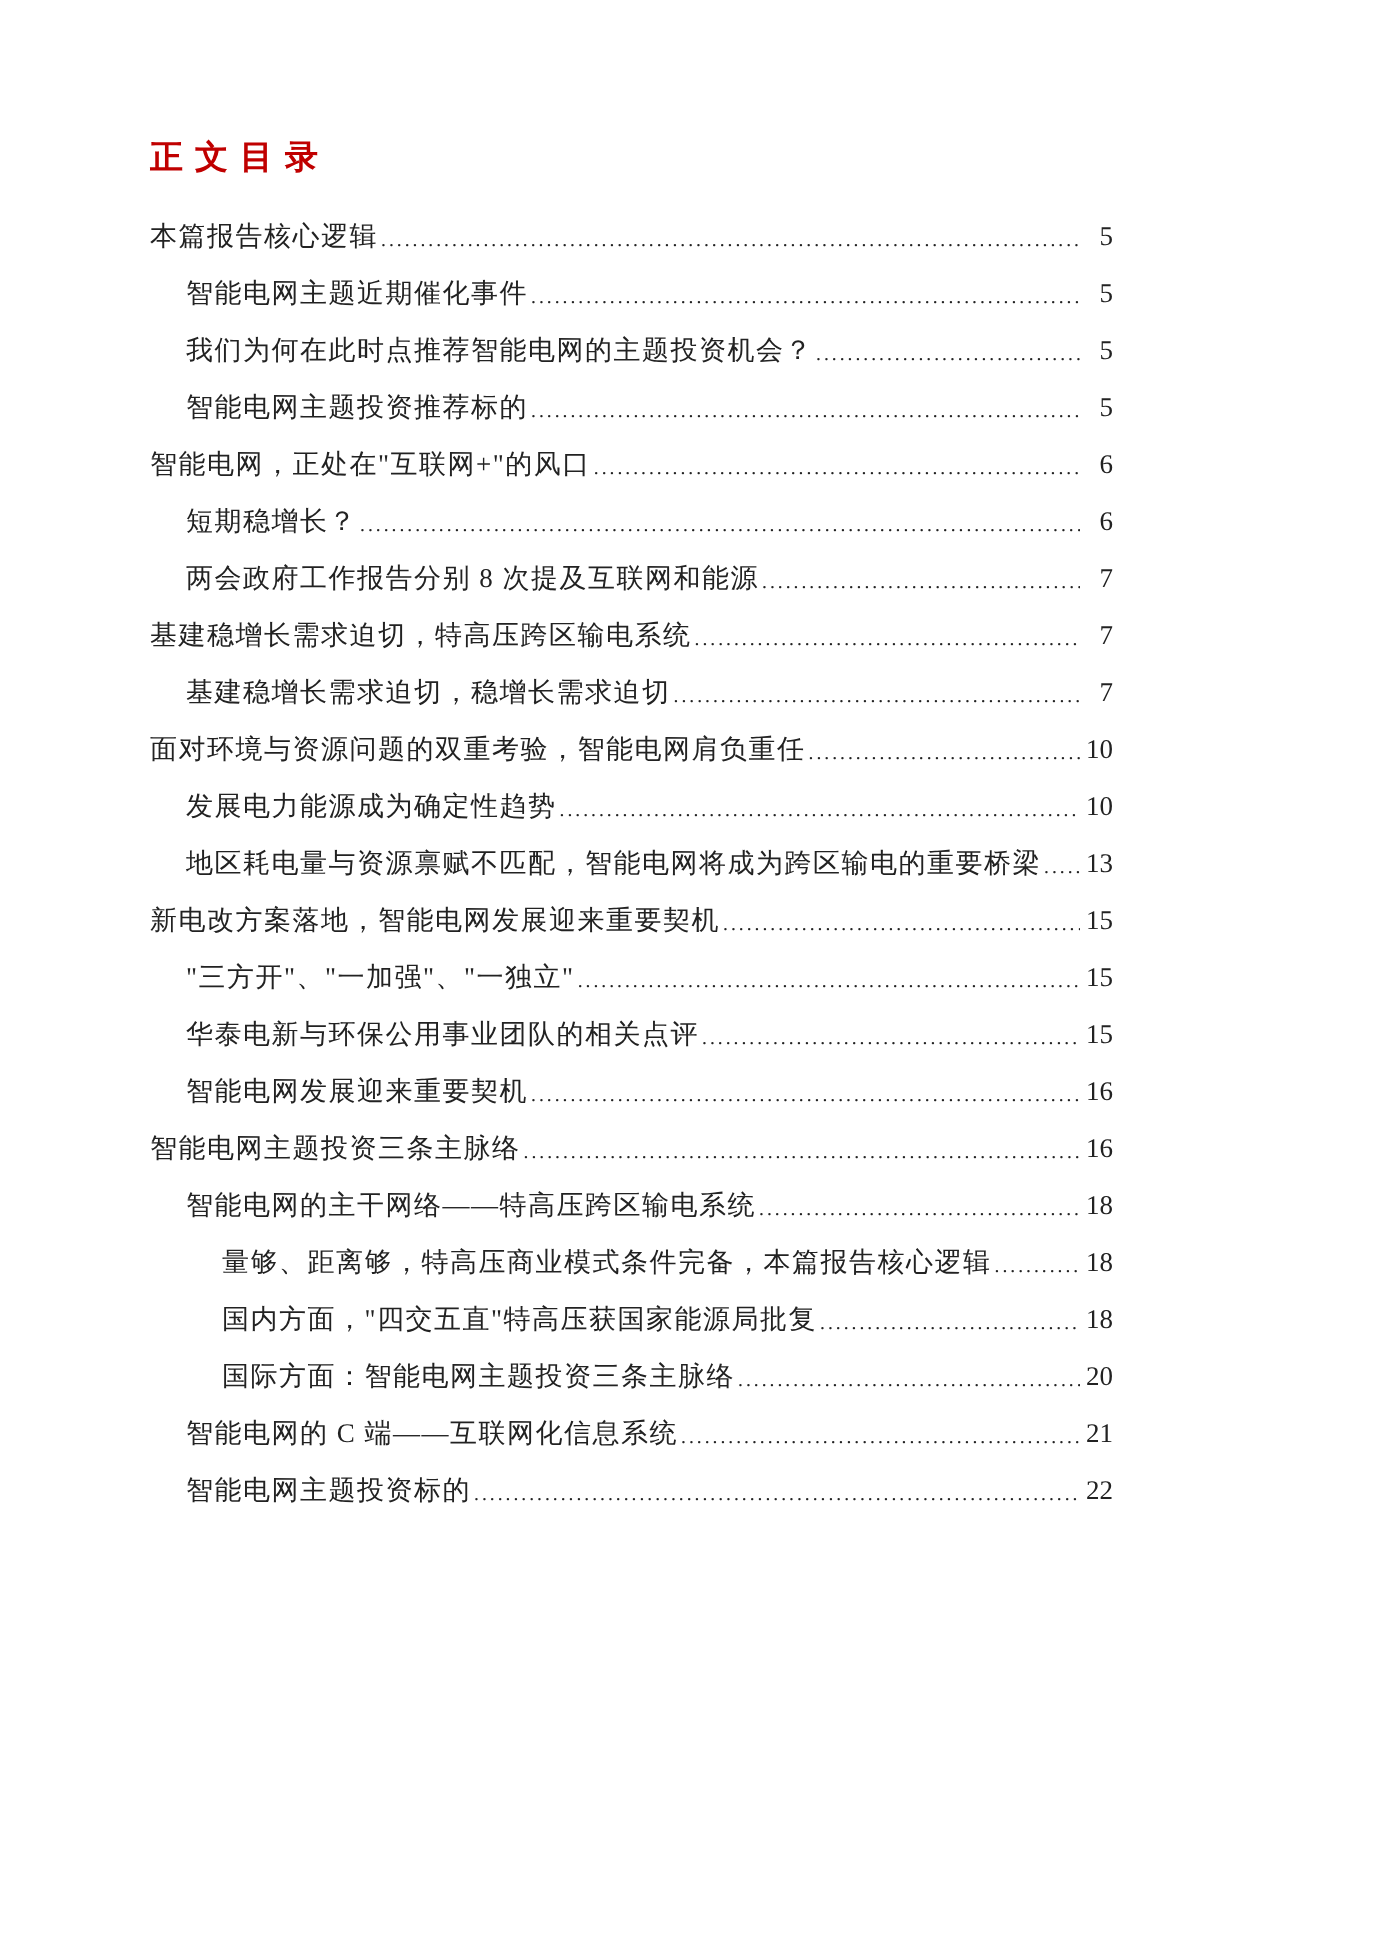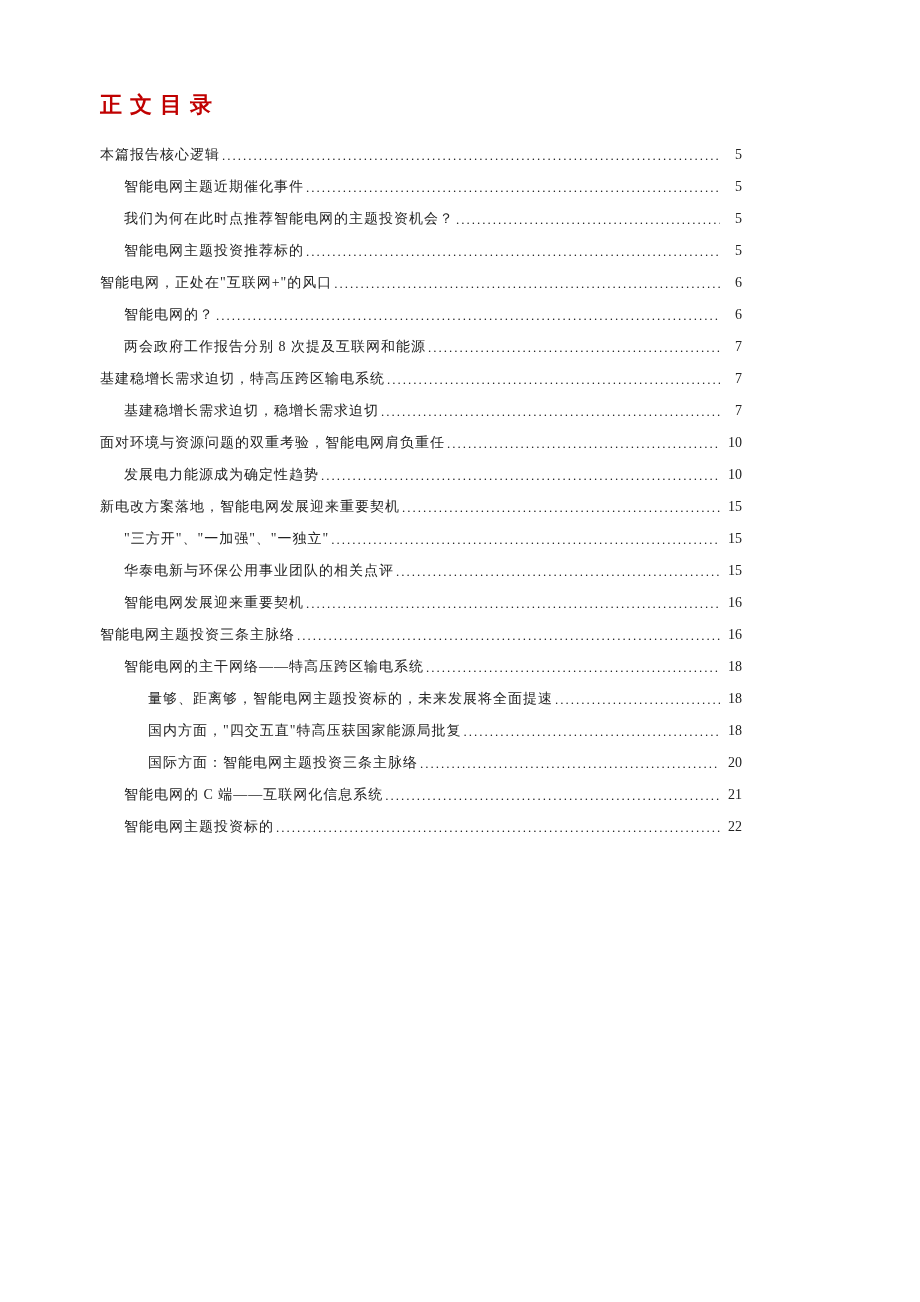--- a/index.html
+++ b/index.html
@@ -17,26 +17,27 @@
   .title {
     color: #c00000;
     font-family: "SimHei", "Heiti SC", sans-serif;
     font-weight: bold;
     font-size: 22px;
     letter-spacing: 8px;
     margin-bottom: 28px;
   }
   .toc-item {
     display: flex;
-    align-items: center;
-    font-size: 14px;
+    align-items: flex-end;
+    font-size: 18px;
     color: #222;
     line-height: 1.0;
     margin-bottom: 18px;
     white-space: nowrap;
+    margin-top: 20px;
   }
   .toc-item.level-0 { padding-left: 0; }
   .toc-item.level-1 { padding-left: 24px; }
   .toc-item.level-2 { padding-left: 48px; }
   .toc-label {
     flex: 0 0 auto;
     letter-spacing: 1px;
   }
   .toc-dots {
     flex: 1 1 auto;
@@ -85,21 +86,21 @@
         <span class="toc-label">智能电网主题投资推荐标的</span>
         <span class="toc-dots"></span>
         <span class="toc-page">5</span>
       </div>
       <div class="toc-item level-0">
         <span class="toc-label">智能电网，正处在"互联网+"的风口</span>
         <span class="toc-dots"></span>
         <span class="toc-page">6</span>
       </div>
       <div class="toc-item level-1">
-        <span class="toc-label">智能电网的？</span>
+        <span class="toc-label">短期稳增长？</span>
         <span class="toc-dots"></span>
         <span class="toc-page">6</span>
       </div>
       <div class="toc-item level-1">
         <span class="toc-label">两会政府工作报告分别 8 次提及互联网和能源</span>
         <span class="toc-dots"></span>
         <span class="toc-page">7</span>
       </div>
       <div class="toc-item level-0">
         <span class="toc-label">基建稳增长需求迫切，特高压跨区输电系统</span>
@@ -113,20 +114,25 @@
       </div>
       <div class="toc-item level-0">
         <span class="toc-label">面对环境与资源问题的双重考验，智能电网肩负重任</span>
         <span class="toc-dots"></span>
         <span class="toc-page">10</span>
       </div>
       <div class="toc-item level-1">
         <span class="toc-label">发展电力能源成为确定性趋势</span>
         <span class="toc-dots"></span>
         <span class="toc-page">10</span>
+      </div>
+      <div class="toc-item level-1">
+        <span class="toc-label">地区耗电量与资源禀赋不匹配，智能电网将成为跨区输电的重要桥梁</span>
+        <span class="toc-dots"></span>
+        <span class="toc-page">13</span>
       </div>
       <div class="toc-item level-0">
         <span class="toc-label">新电改方案落地，智能电网发展迎来重要契机</span>
         <span class="toc-dots"></span>
         <span class="toc-page">15</span>
       </div>
       <div class="toc-item level-1">
         <span class="toc-label">"三方开"、"一加强"、"一独立"</span>
         <span class="toc-dots"></span>
         <span class="toc-page">15</span>
@@ -145,21 +151,21 @@
         <span class="toc-label">智能电网主题投资三条主脉络</span>
         <span class="toc-dots"></span>
         <span class="toc-page">16</span>
       </div>
       <div class="toc-item level-1">
         <span class="toc-label">智能电网的主干网络——特高压跨区输电系统</span>
         <span class="toc-dots"></span>
         <span class="toc-page">18</span>
       </div>
       <div class="toc-item level-2">
-        <span class="toc-label">量够、距离够，智能电网主题投资标的，未来发展将全面提速</span>
+        <span class="toc-label">量够、距离够，特高压商业模式条件完备，本篇报告核心逻辑</span>
         <span class="toc-dots"></span>
         <span class="toc-page">18</span>
       </div>
       <div class="toc-item level-2">
         <span class="toc-label">国内方面，"四交五直"特高压获国家能源局批复</span>
         <span class="toc-dots"></span>
         <span class="toc-page">18</span>
       </div>
       <div class="toc-item level-2">
         <span class="toc-label">国际方面：智能电网主题投资三条主脉络</span>

